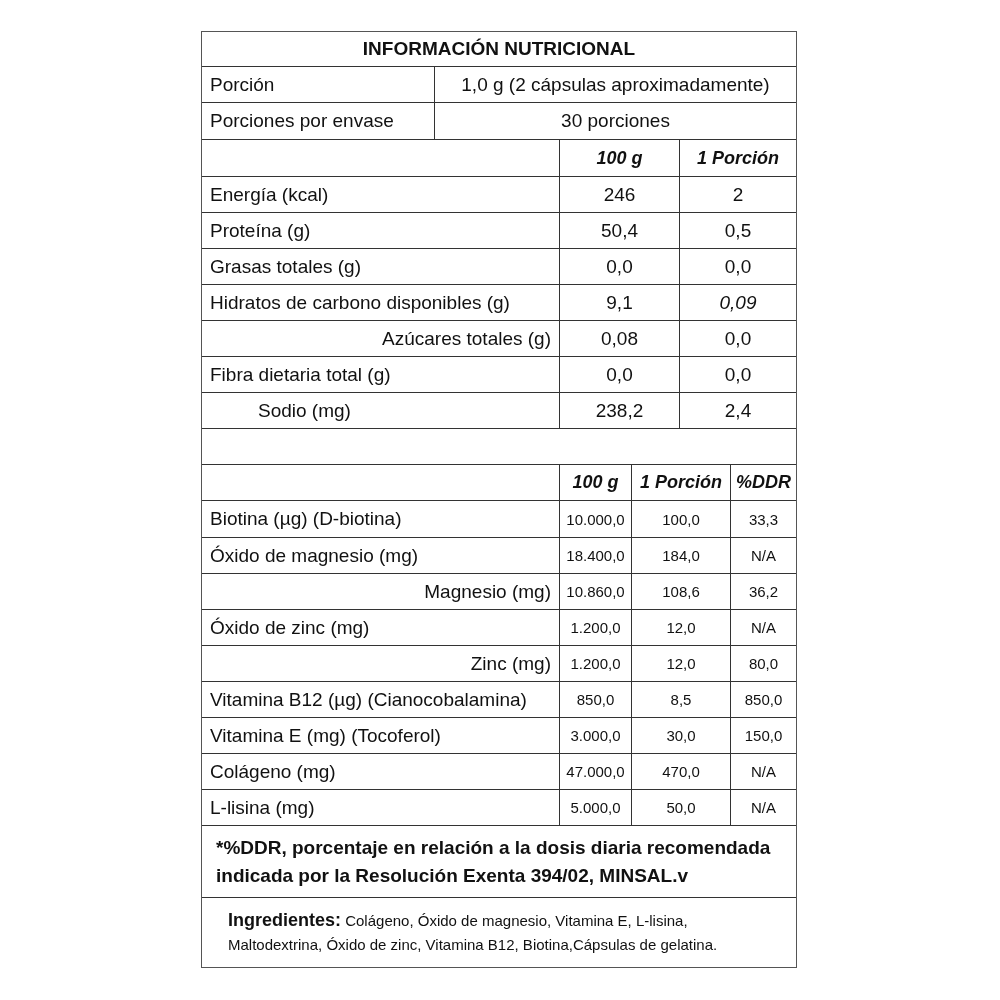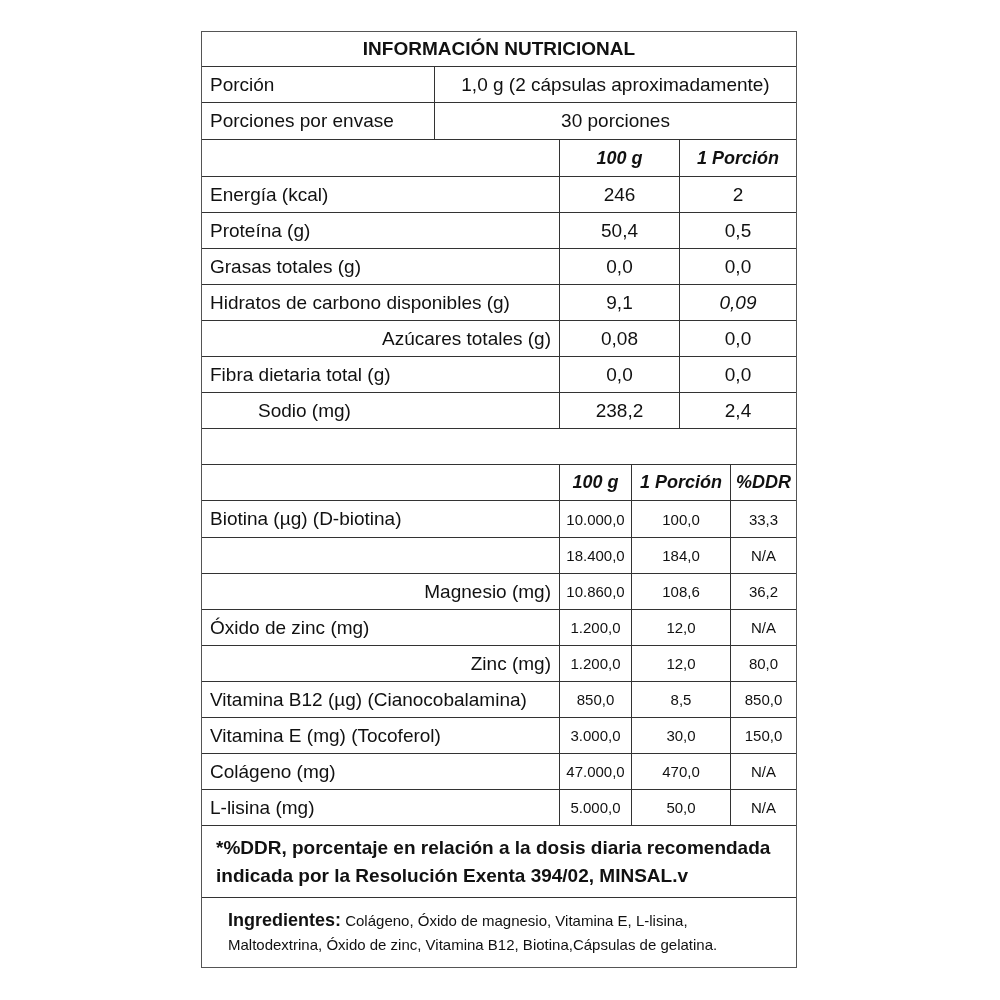--- a/index.html
+++ b/index.html
@@ -96,20 +96,21 @@
   </div>
 
   <div id="supplement-rows">
       <div class="row" style="top: 469px; height: 37px;">
         <div class="cell f19 l" style="left:0;width:357px;">Biotina (µg) (D-biotina)</div>
         <div class="cell c f15 vl" style="left:357px;width:72px;">10.000,0</div>
         <div class="cell c f15 vl" style="left:429px;width:99px;">100,0</div>
         <div class="cell c f15 vl" style="left:528px;right:0;">33,3</div>
       </div>
       <div class="row" style="top: 506px; height: 36px;">
+        <div class="cell f19 l" style="left:0;width:357px;">Óxido de magnesio (mg)</div>
         <div class="cell c f15 vl" style="left:357px;width:72px;">18.400,0</div>
         <div class="cell c f15 vl" style="left:429px;width:99px;">184,0</div>
         <div class="cell c f15 vl" style="left:528px;right:0;">N/A</div>
       </div>
       <div class="row" style="top: 542px; height: 36px;">
         <div class="cell f19 r" style="left:0;width:357px;">Magnesio (mg)</div>
         <div class="cell c f15 vl" style="left:357px;width:72px;">10.860,0</div>
         <div class="cell c f15 vl" style="left:429px;width:99px;">108,6</div>
         <div class="cell c f15 vl" style="left:528px;right:0;">36,2</div>
       </div>

